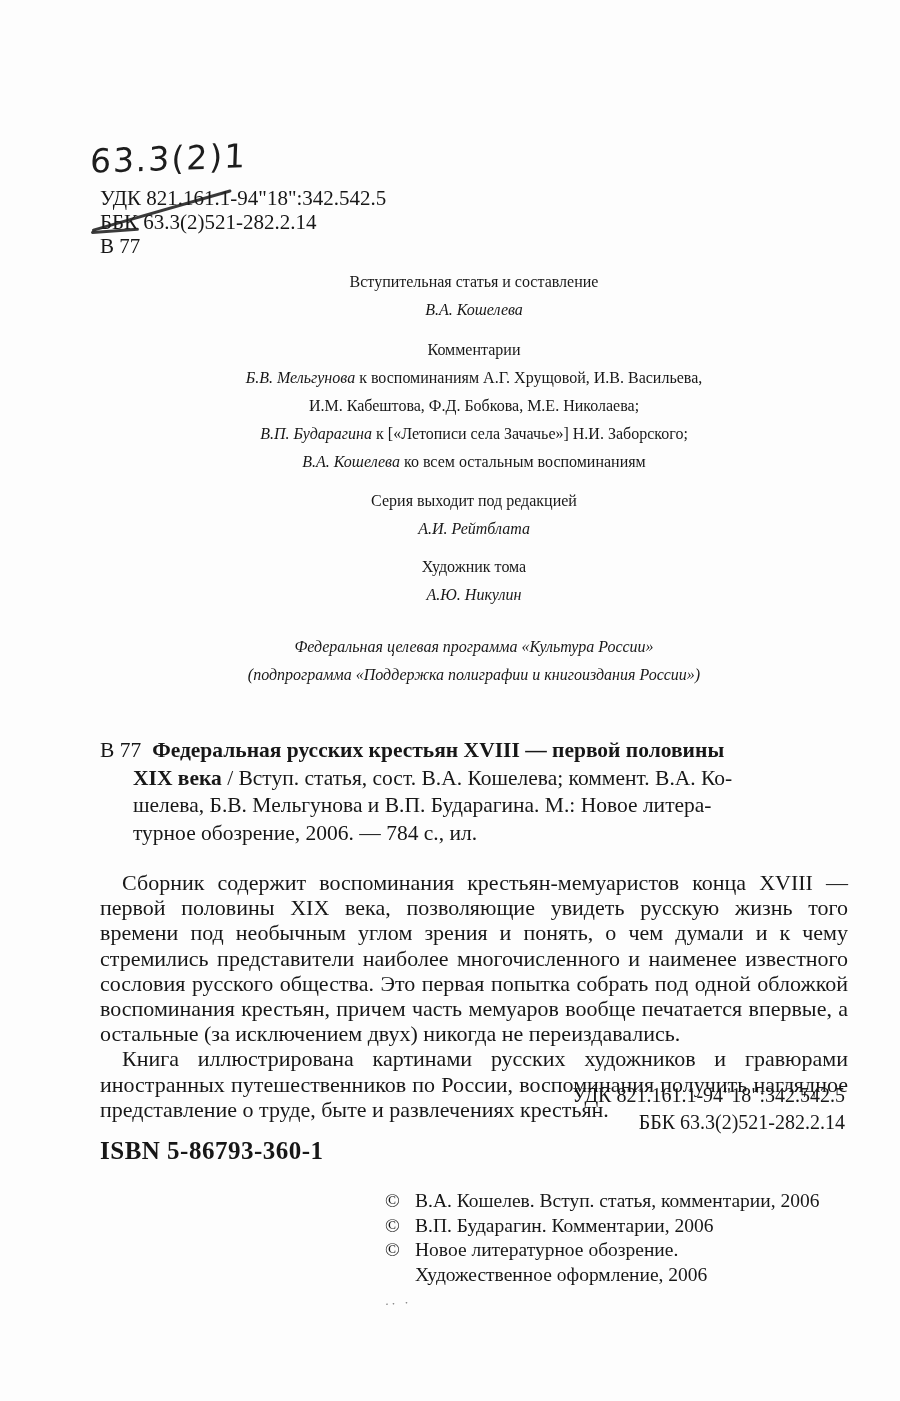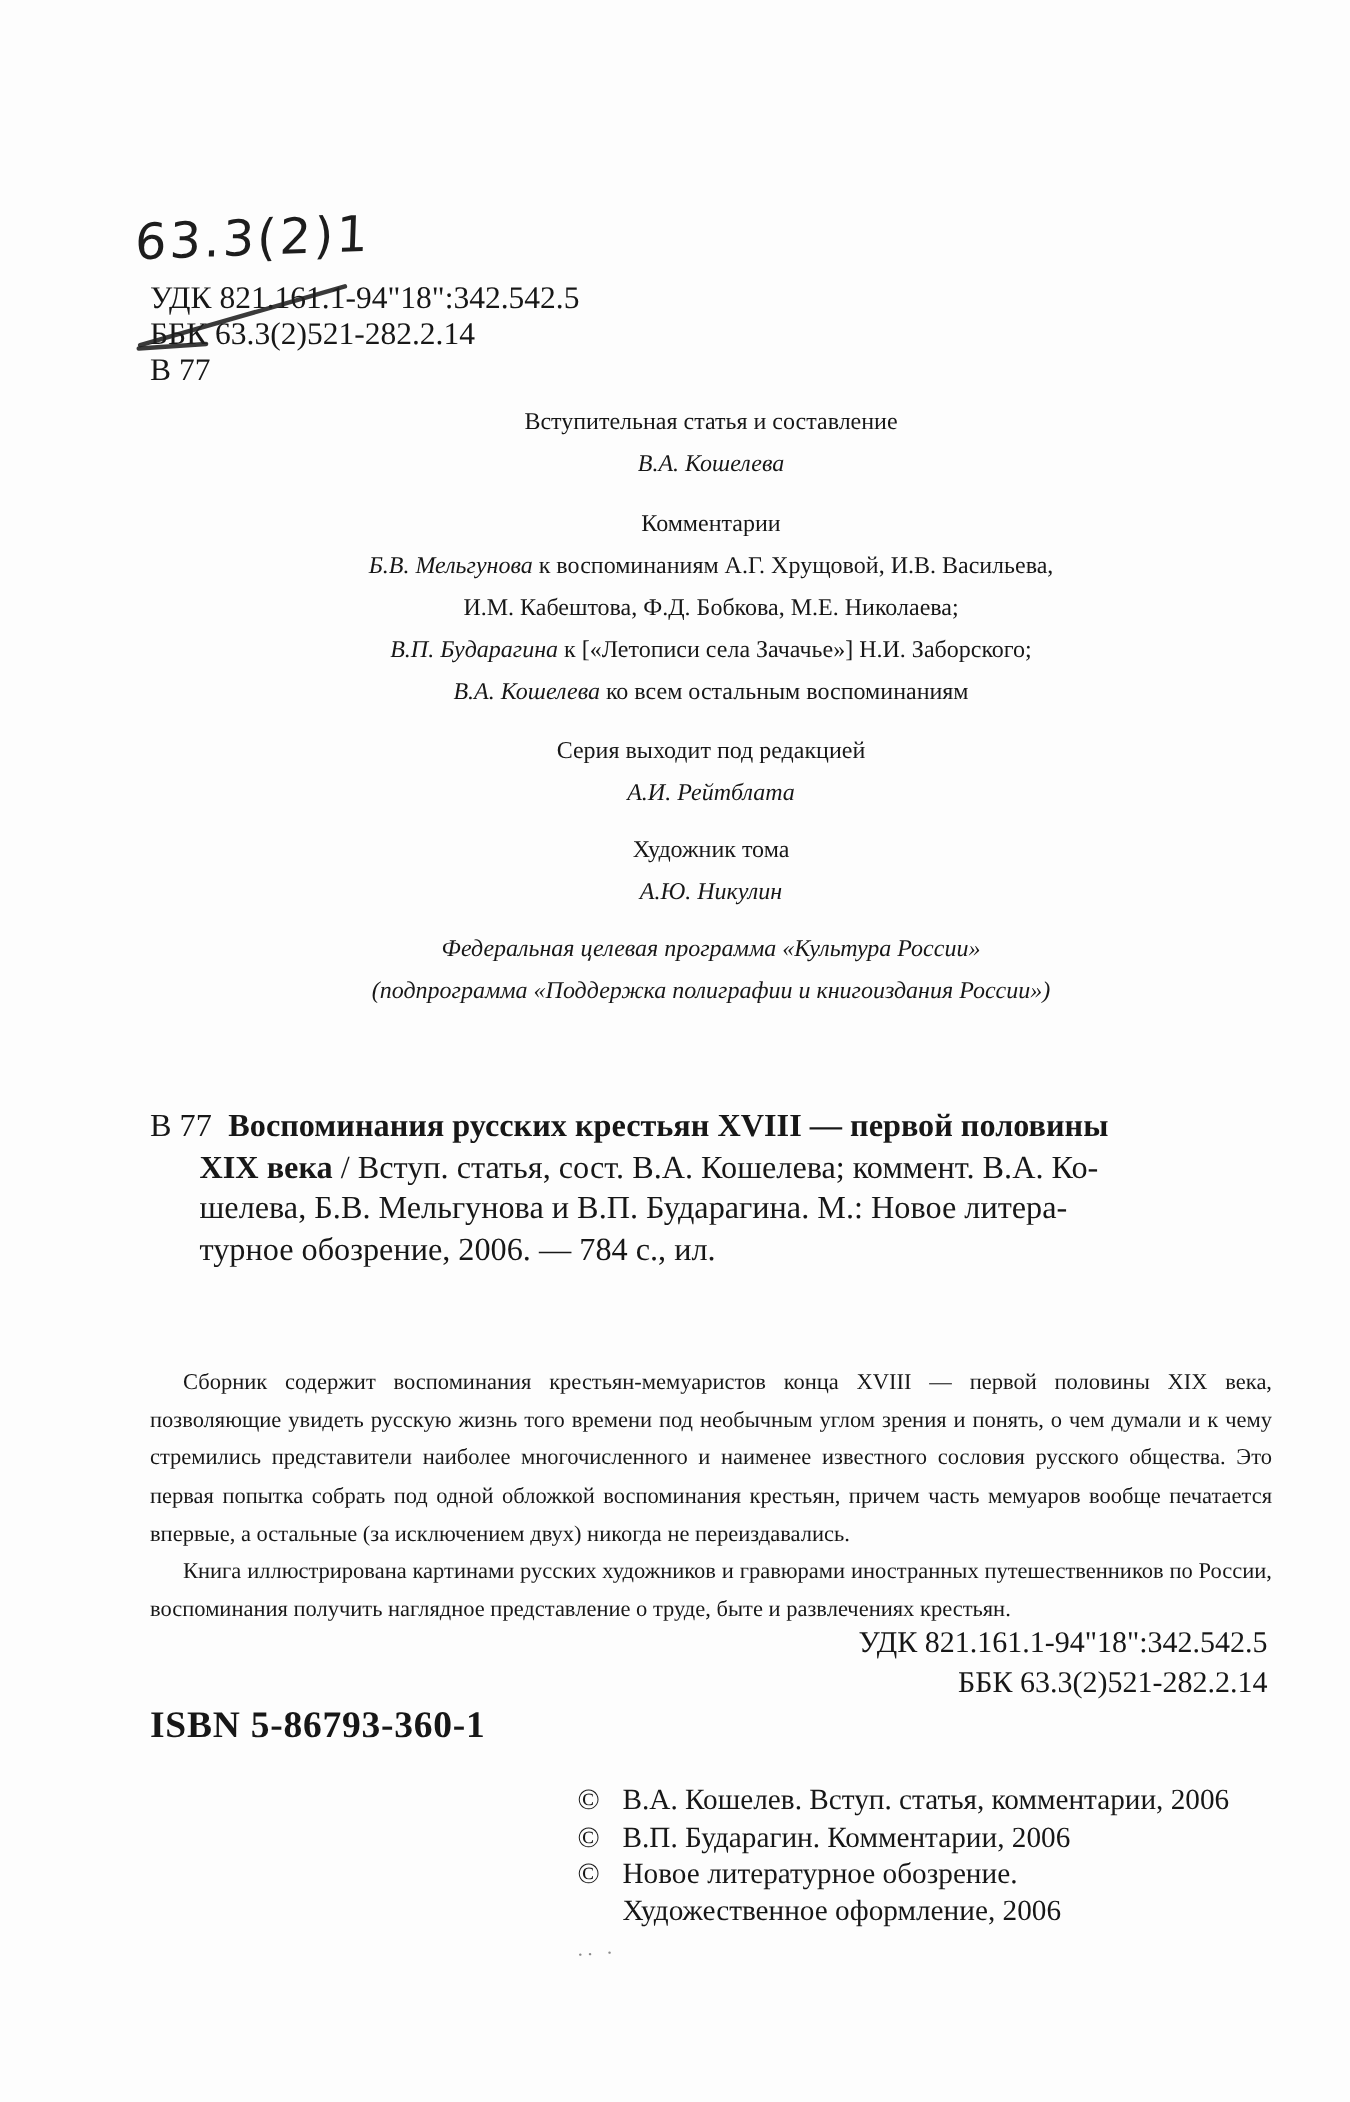--- a/index.html
+++ b/index.html
@@ -39,34 +39,34 @@
   .pen-underline { left: -9px; top: 45px; width: 48px;  transform: rotate(-4deg); }
 
   
   .credits {
     position: absolute; left: 100px; right: 52px; top: 268px;
     text-align: center; font-size: 16px; line-height: 28px;
   }
   .mt12 { margin-top: 12px; }
   .mt11 { margin-top: 11px; }
   .mt10 { margin-top: 10px; }
-  .mt25 { margin-top: 10px; }
+  .mt25 { margin-top: 24px; }
 
   
   .bib {
     position: absolute; left: 100px; right: 52px; top: 737px;
     font-size: 21.5px; line-height: 27.5px;
   }
   .bib .cont { margin-left: 33px; }
   .bib-code { margin-right: 11px; }
 
   
   .annotation {
-    position: absolute; left: 100px; right: 52px; top: 910px;
-    font-size: 15px; line-height: 25.2px; text-align: justify;
+    position: absolute; left: 100px; right: 52px; top: 870px;
+    font-size: 22px; line-height: 25.2px; text-align: justify;
   }
   .annotation p { margin: 0; text-indent: 22px; }
 
   
   .codes-right {
     position: absolute; right: 55px; top: 1082px;
     text-align: right; font-size: 20px; line-height: 27px;
   }
 
   .isbn {
@@ -115,21 +115,21 @@
     <div class="it">А.И. Рейтблата</div>
 
     <div class="mt10">Художник тома</div>
     <div class="it">А.Ю. Никулин</div>
 
     <div class="it mt25">Федеральная целевая программа «Культура России»</div>
     <div class="it">(подпрограмма «Поддержка полиграфии и книгоиздания России»)</div>
   </div>
 
   <div class="bib">
-    <div><span class="bib-code">В 77</span><span class="b">Воспоминания русских крестьян XVIII — первой половины</span></div>
+    <div><span class="bib-code">В 77</span><span class="b">Федеральная русских крестьян XVIII — первой половины</span></div>
     <div class="cont"><span class="b">XIX века</span><span> / Вступ. статья, сост. В.А. Кошелева; коммент. В.А. Ко-</span></div>
     <div class="cont">шелева, Б.В. Мельгунова и В.П. Бударагина. М.: Новое литера-</div>
     <div class="cont">турное обозрение, 2006. — 784 с., ил.</div>
   </div>
 
   <div class="annotation">
     <p>Сборник содержит воспоминания крестьян-мемуаристов конца XVIII — первой половины XIX века, позволяющие увидеть русскую жизнь того времени под необычным углом зрения и понять, о чем думали и к чему стремились представители наиболее многочисленного и наименее известного сословия русского общества. Это первая попытка собрать под одной обложкой воспоминания крестьян, причем часть мемуаров вообще печатается впервые, а остальные (за исключением двух) никогда не переиздавались.</p>
     <p>Книга иллюстрирована картинами русских художников и гравюрами иностранных путешественников по России, воспоминания получить наглядное представление о труде, быте и развлечениях крестьян.</p>
   </div>
 

